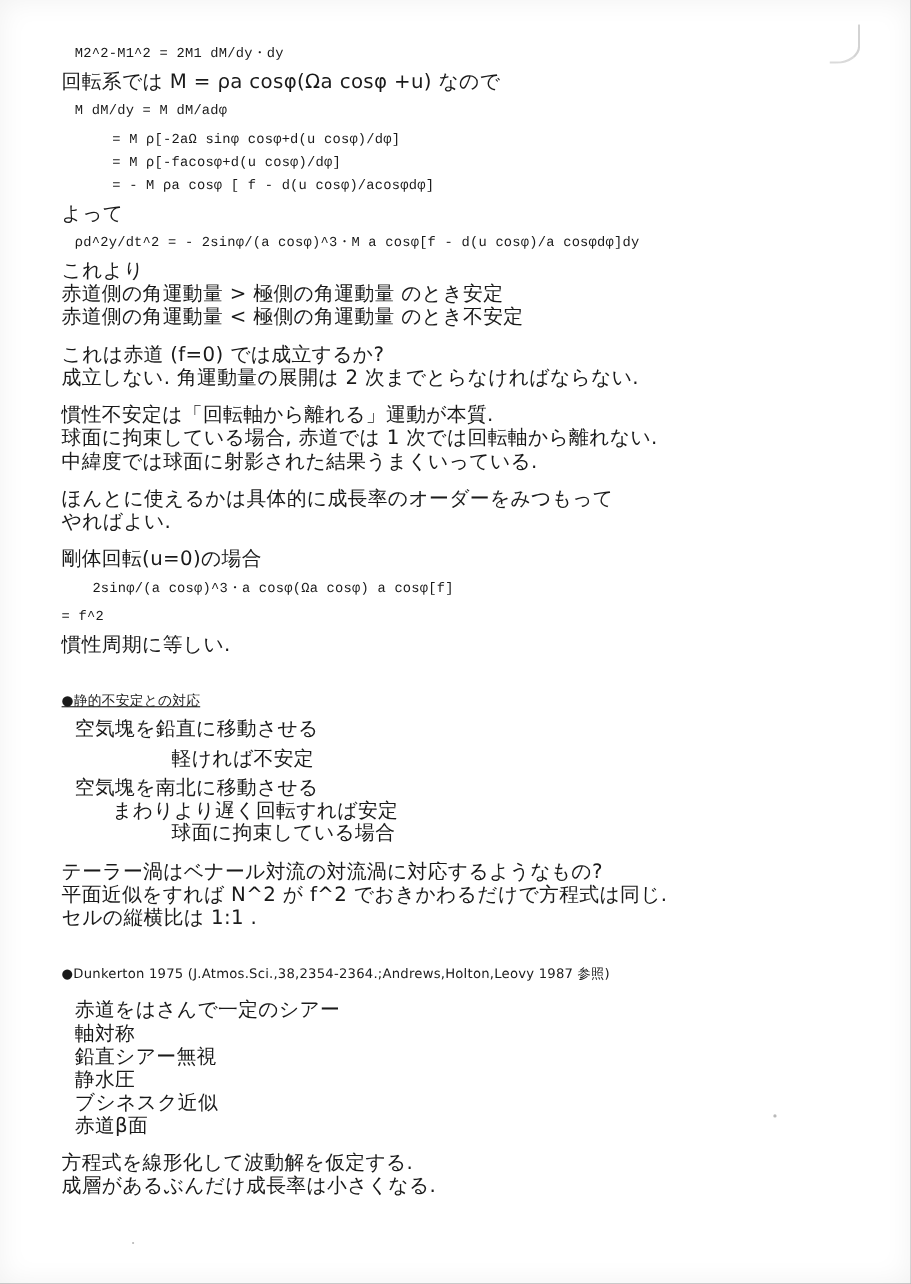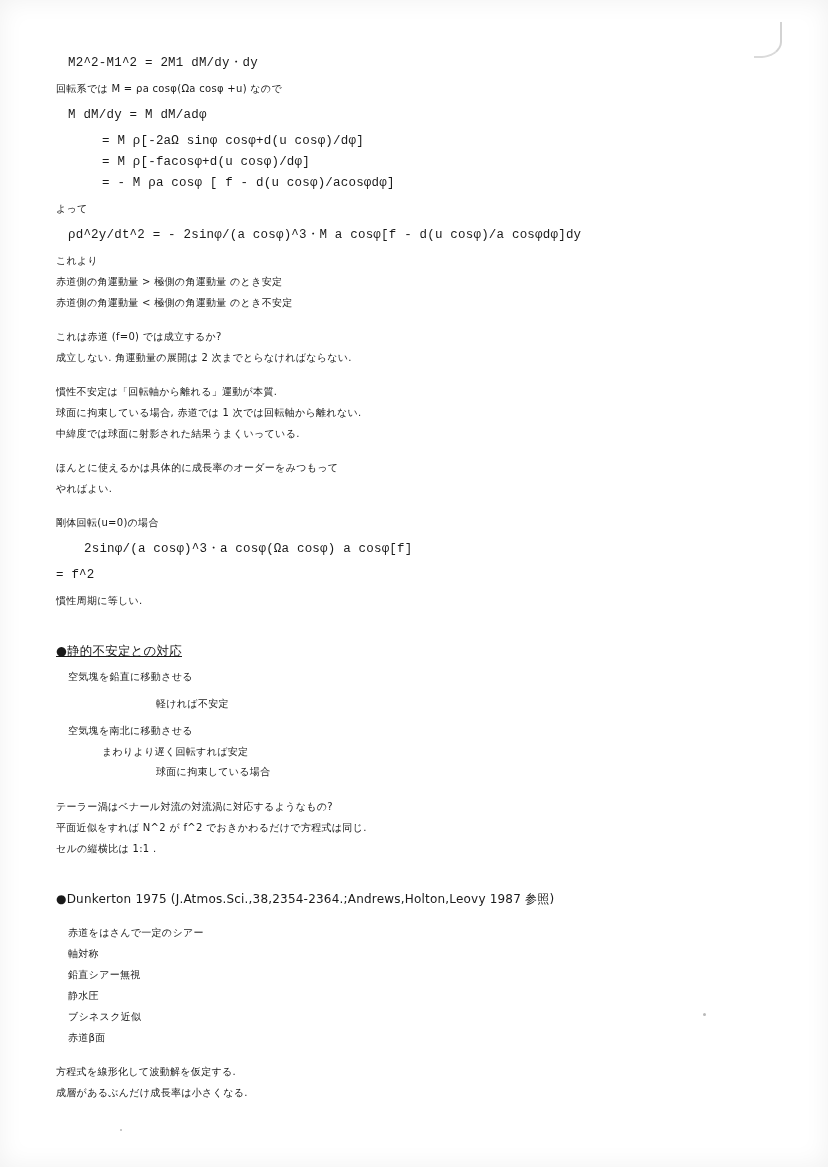--- a/index.html
+++ b/index.html
@@ -38,33 +38,33 @@
   .scan-speck {
     position: absolute;
     width: 3px;
     height: 3px;
     background: #b9b9b9;
     border-radius: 50%;
   }
   .content {
     position: absolute;
     left: 56px;
-    top: 56px;
+    top: 42px;
     width: 718px;
   }
   .line {
     white-space: pre;
     font-size: 12.5px;
     line-height: 14px;
     letter-spacing: 0.2px;
     margin: 0;
   }
   .jp {
     font-family: "DejaVu Sans", "Liberation Sans", sans-serif;
-    font-size: 10px;
+    font-size: 18px;
     letter-spacing: 0.3px;
   }
   .mono {
     font-family: "Liberation Mono", "DejaVu Sans Mono", monospace;
     font-size: 12.5px;
   }
   .gap-xs { height: 7px; }
   .gap-s  { height: 12px; }
   .gap-m  { height: 20px; }
   .gap-xl { height: 36px; }

